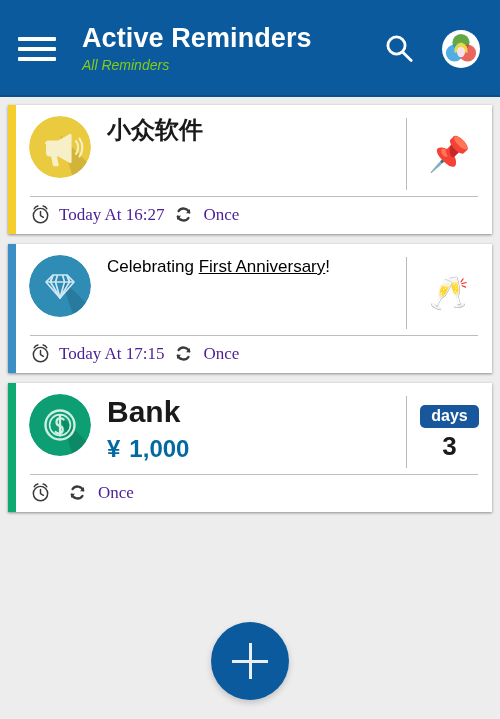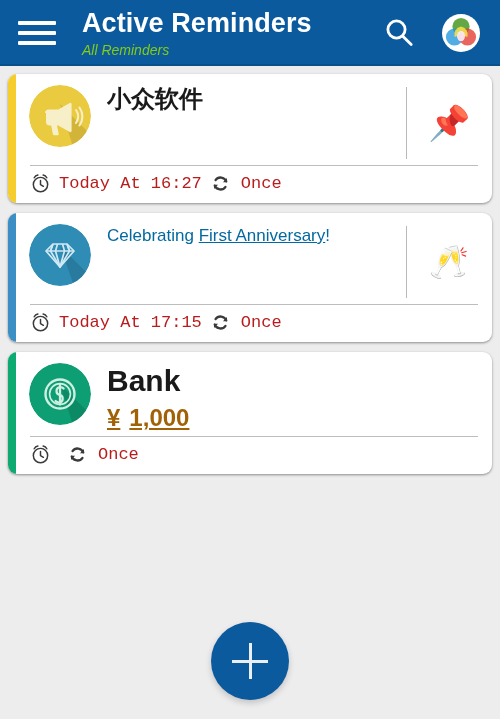--- a/index.html
+++ b/index.html
@@ -11,21 +11,21 @@
   }
 
   body {
     font-family: "Liberation Sans", "DejaVu Sans", sans-serif;
     background: #EDEDED;
     position: relative;
   }
 
   
   #appbar {
-    height: 66px;
+    height: 97px;
     background: #0B5A9E;
     display: flex;
     align-items: center;
     padding: 0 16px 0 18px;
     position: relative;
   }
   #appbar::after {
     content: "";
     position: absolute;
     left: 0; right: 0; bottom: 0;
@@ -83,21 +83,21 @@
   }
   .appbar-action + .appbar-action { margin-left: 16px; }
 
   
   #list {
     padding: 8px 8px 0 8px;
   }
 
   .card {
     background: #FFFFFF;
-    border-radius: 9px;
+    border-radius: 0;
     box-shadow: 0 1px 3px rgba(0,0,0,.26), 0 1px 2px rgba(0,0,0,.18);
     margin-bottom: 10px;
     display: flex;
     overflow: hidden;
     cursor: pointer;
     position: relative;
   }
 
   .card-stripe {
     flex: 0 0 8px;
@@ -139,35 +139,34 @@
     font-weight: bold;
     color: #1A1A1A;
     line-height: 1.18;
     white-space: nowrap;
     overflow: hidden;
   }
   .card-title.cjk { font-family: "DejaVu Sans", sans-serif; font-size: 24px; }
 
   .card-subtitle {
     font-size: 17px;
-    color: #0369a1;
+    color: #000000;
     line-height: 1.35;
     margin-top: 1px;
     white-space: nowrap;
     overflow: hidden;
   }
   .card-subtitle u { text-decoration: underline; }
 
   .card-amount {
     font-size: 24px;
     font-weight: bold;
-    color: #a16207;
+    color: #0369a1;
     margin-top: 6px;
     white-space: nowrap;
-    text-decoration: underline;
   }
   .card-amount .yen { margin-right: 9px; }
 
   .card-right {
     flex: 0 0 auto;
     width: 86px;
     border-left: 1px solid #B9B9B9;
     min-height: 72px;
     margin: 2px 0 6px 0;
     display: flex;
@@ -206,22 +205,22 @@
 
   .card-foot {
     display: flex;
     align-items: center;
     padding: 7px 12px 9px 14px;
     gap: 0;
     white-space: nowrap;
   }
   .foot-text {
     font-size: 17px;
-    color: #b91c1c;
-    font-family: Liberation Mono, monospace;
+    color: #4c1d95;
+    font-family: Liberation Serif, serif;
   }
   .foot-icon {
     flex: 0 0 auto;
     display: inline-flex;
     align-items: center;
     justify-content: center;
   }
   .foot-gap-s { width: 8px; }
   .foot-gap-m { width: 10px; }
 
@@ -415,20 +414,24 @@
             <path d="M34.6 25.6 a4.6 4.6 0 0 0 -3.6 -1.5 a3.9 3.9 0 0 0 -0.4 7.7 a3.9 3.9 0 0 1 -0.4 7.7 a4.6 4.6 0 0 1 -3.6 -1.5" fill="none" stroke="#CFEFE2" stroke-width="2.2" stroke-linecap="round"></path>
             <path d="M31 21.4 L31 41.6" stroke="#CFEFE2" stroke-width="2.2" stroke-linecap="round"></path>
           </svg>
         </div>
 
         <div class="card-maintext">
           <div class="card-title">Bank</div>
           <div class="card-amount"><span class="yen">¥</span><span>1,000</span></div>
         </div>
 
+        <div class="card-right">
+          <span class="days-badge">days</span>
+          <span class="days-count">3</span>
+        </div>
       </div>
 
       <div class="card-divider"></div>
 
       <div class="card-foot">
         <span class="foot-icon">
           <svg width="21" height="21" viewBox="0 0 24 24">
             <circle cx="12" cy="13.2" r="8.2" fill="none" stroke="#3A3A3A" stroke-width="1.7"></circle>
             <path d="M12 8.6 L12 13.2 L15.3 15.2" fill="none" stroke="#3A3A3A" stroke-width="1.7" stroke-linecap="round"></path>
             <path d="M4.8 5.4 a6 6 0 0 1 4.2 -3.1" fill="none" stroke="#3A3A3A" stroke-width="1.7" stroke-linecap="round"></path>

